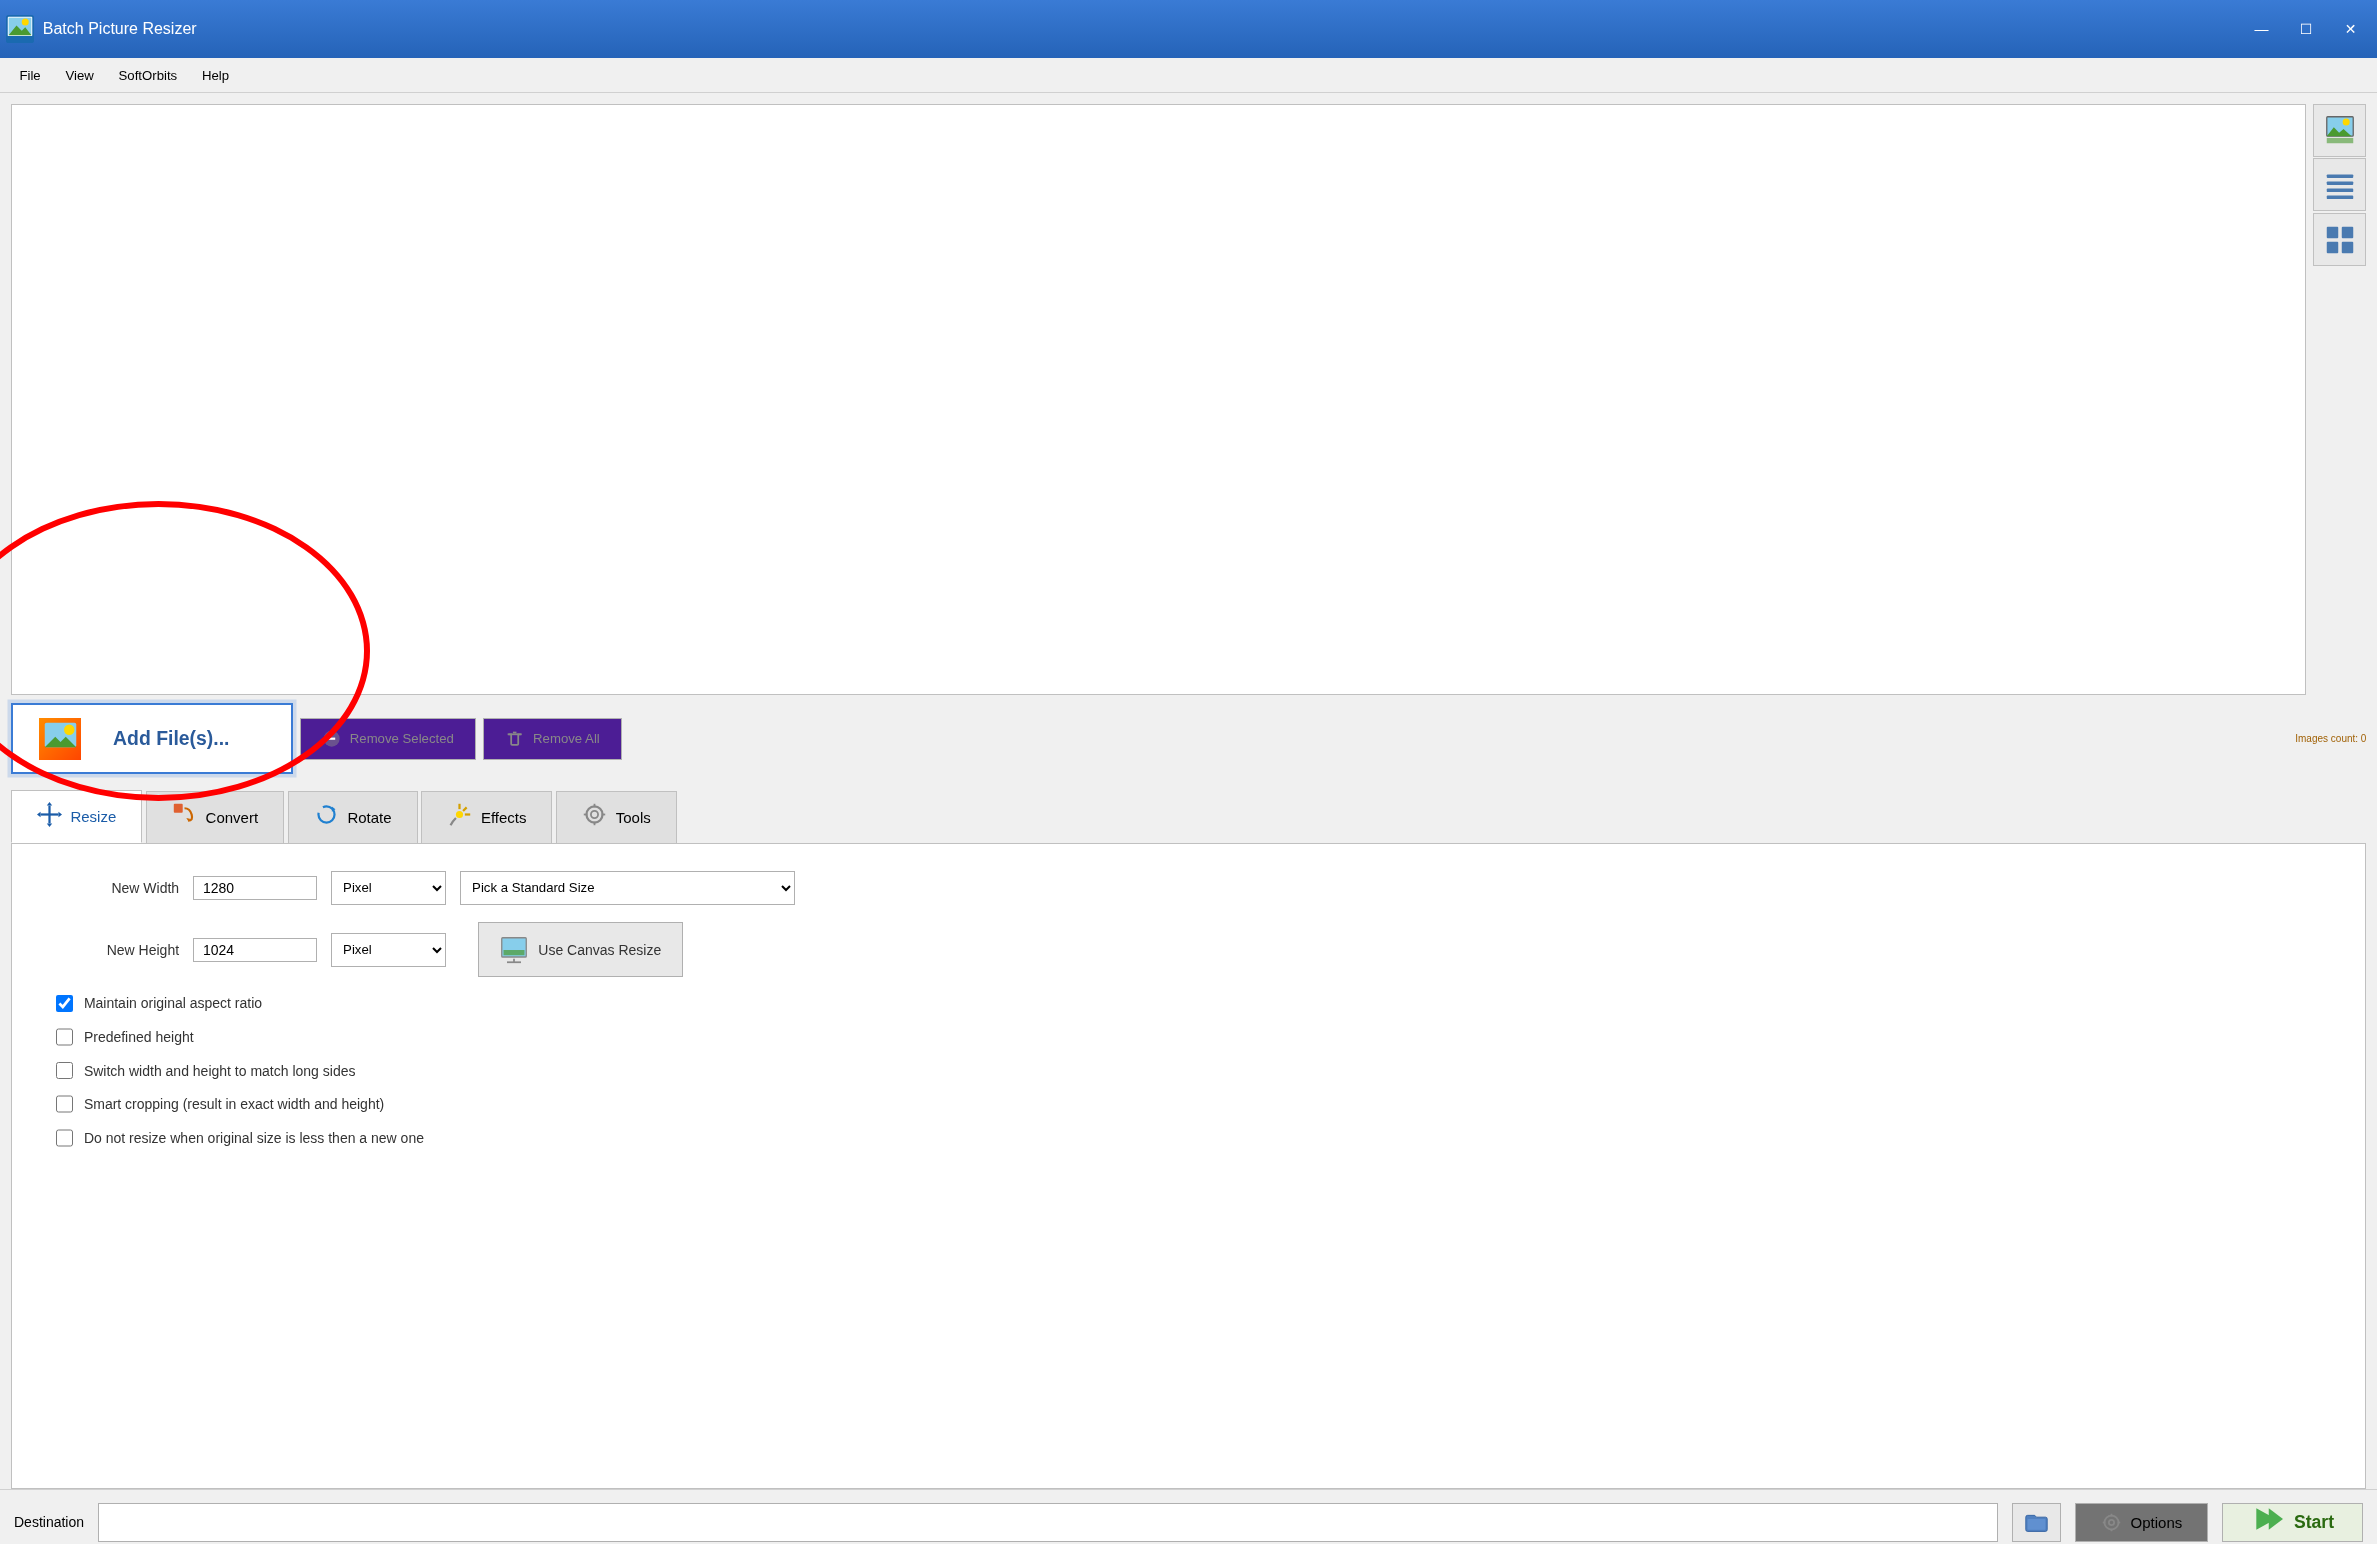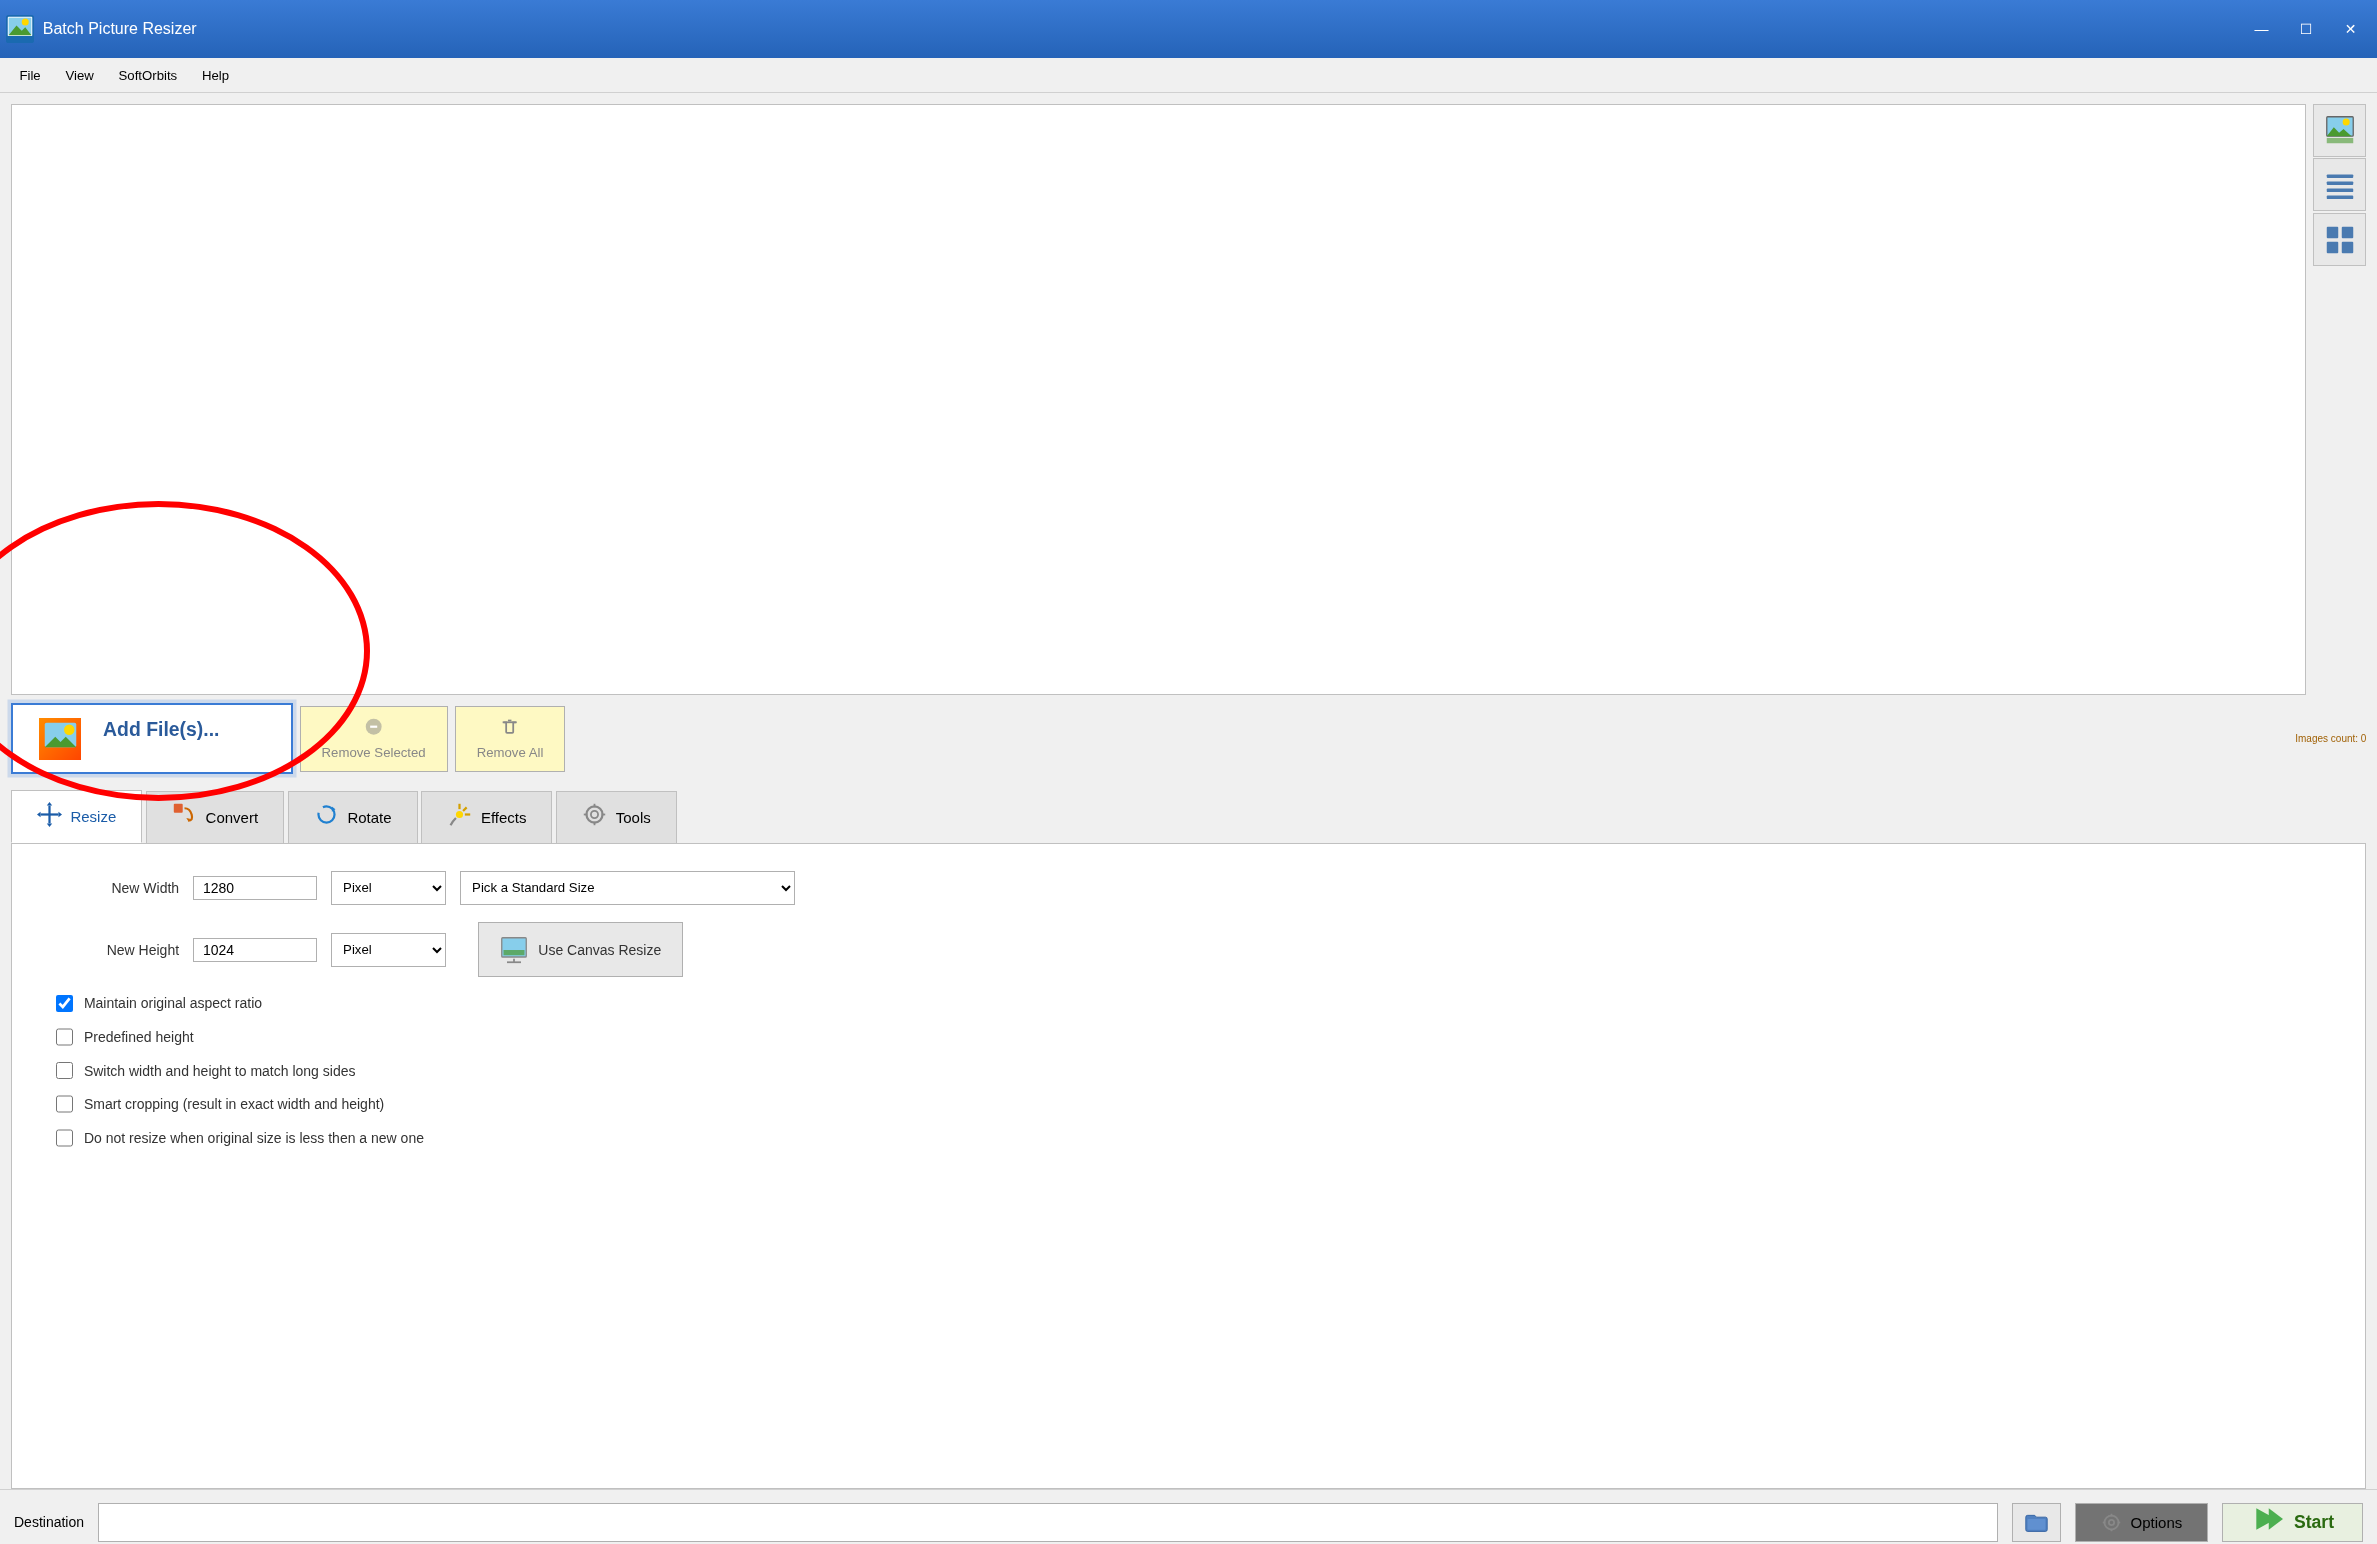--- a/index.html
+++ b/index.html
@@ -57,39 +57,38 @@
       display: flex; align-items: center; justify-content: center;
       font-size: 19.4px;
     }
 
     
     .toolbar-row {
       display: flex; align-items: center; padding: 8.8px 10.6px;
       gap: 7px; background: #f0f0f0;
     }
     .add-files-btn {
-      display: flex; gap: 22px;
+      display: flex; align-items: center; gap: 32px;
       padding: 12.4px 26.5px; background: white;
       border: 2.6px solid #3a7bd5; cursor: pointer; font-size: 19.4px; font-weight: 600;
       color: #2a5a9a; min-width: 282px;
       box-shadow: 0 0 0 3.5px rgba(58,123,213,0.2);
     }
     .add-files-icon {
       width: 42px; height: 42px;
       background: linear-gradient(135deg, #ff8c00, #ff4500);
       display: flex; align-items: center; justify-content: center;
       font-size: 17.6px;
     }
 
     .toolbar-btn {
       display: flex; align-items: center; gap: 8.8px;
-      padding: 10.6px 21px; background: #fef9c3;
+      padding: 10.6px 21px; background: #4c1d95;
       border: 0.9px solid #b0b0b0; cursor: pointer; font-size: 13.2px;
       color: #888;
-      flex-direction: column;
     }
     .toolbar-btn:disabled { color: #aaa; cursor: default; }
     .images-count { margin-left: auto; font-size: 10px; color: #a16207; }
 
     
     .tabs-row {
       display: flex; align-items: center; padding: 7px 10.6px 0 10.6px;
       gap: 3.5px;
     }
     .tab-btn {

